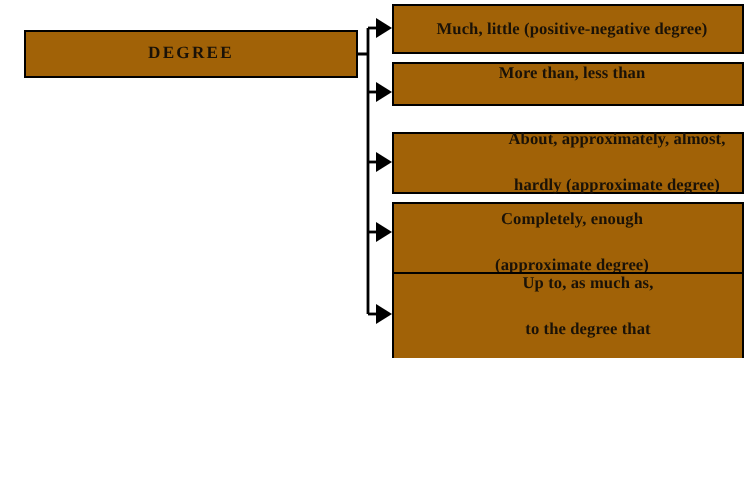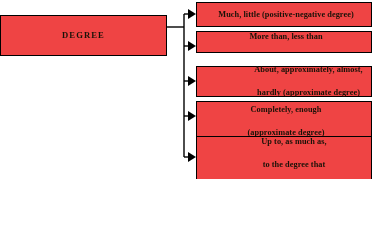--- a/index.html
+++ b/index.html
@@ -15,41 +15,41 @@
   }
   #diagram {
     position: relative;
     width: 376px;
     height: 179px;
     background: #ffffff;
   }
   .node {
     position: absolute;
     box-sizing: border-box;
-    background: #ef4444;
+    background: #a16207;
     border: 1.5px solid #000000;
     color: #1a1208;
     font-weight: bold;
     font-size: 8.3px;
     line-height: 11.5px;
     text-align: center;
     display: flex;
     align-items: center;
     letter-spacing: 0.05px;
   }
   .node span {
     display: block;
     width: 100%;
     padding: 0 2px;
   }
   #root-node {
-    left: 0px;
+    left: 12px;
     top: 15px;
     width: 167px;
-    height: 41px;
+    height: 24px;
     font-size: 8.6px;
     letter-spacing: 1.1px;
   }
   .leaf {
     left: 196px;
     width: 176px;
   }
   #leaf-0 { top: 2px;   height: 25px; }
   #leaf-1 { top: 31px;  height: 22px; }
   #leaf-2 { top: 66px;  height: 31px; padding-left: 45px; }

